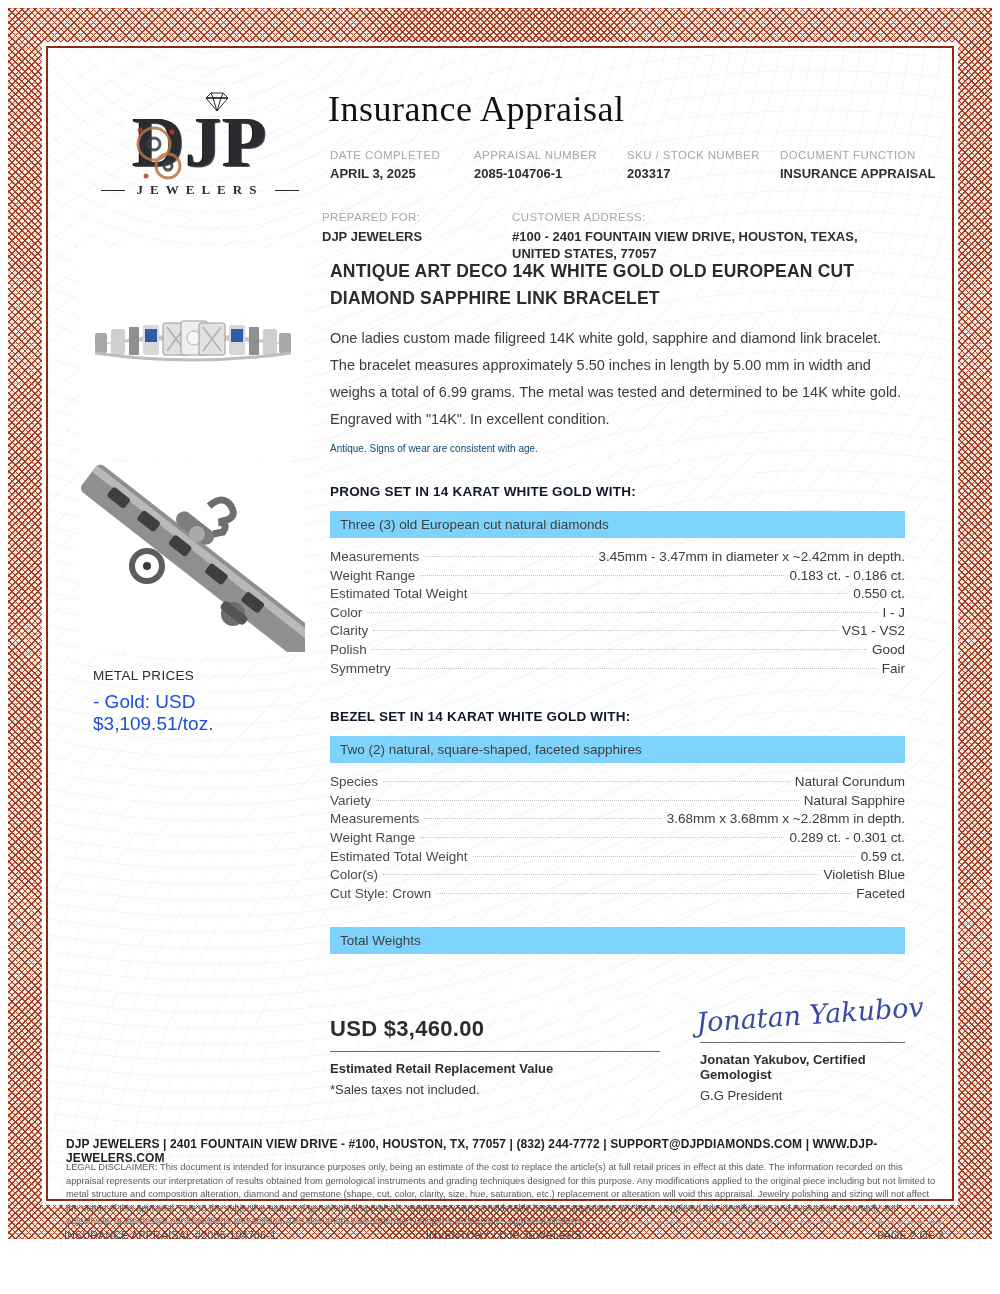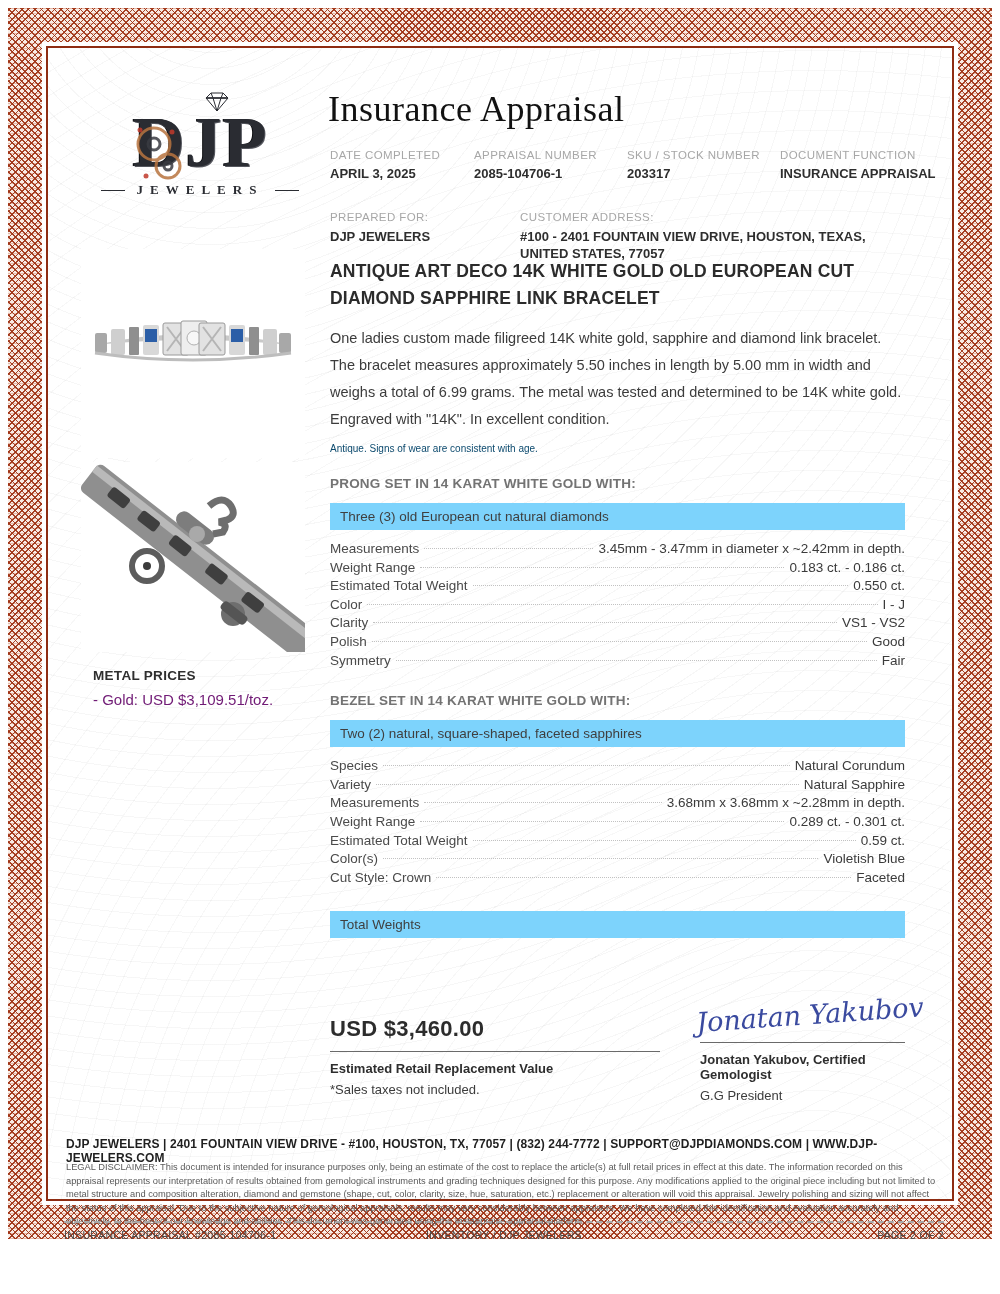--- a/index.html
+++ b/index.html
@@ -50,40 +50,40 @@
     position:absolute; left:328px; top:88px; z-index:3;
     font-family:"Liberation Serif", serif; font-size:36px; color:#111; letter-spacing:.5px;
   }
   .meta-grid { position:absolute; left:330px; top:149px; width:580px; display:flex; z-index:3; }
   .meta-cell { flex:0 0 auto; }
   .meta-cell:nth-child(1){ width:144px; } .meta-cell:nth-child(2){ width:153px; }
   .meta-cell:nth-child(3){ width:153px; } .meta-cell:nth-child(4){ width:130px; }
   .field-label { font-size:11.5px; color:#a7a7a7; letter-spacing:.4px; white-space:nowrap; }
   .field-value { font-size:13px; font-weight:bold; color:#2e2e2e; margin-top:5px; white-space:nowrap; }
 
-  .prepared { position:absolute; left:330px; top:211px; width:575px; display:flex; z-index:3; }
+  .prepared { position:absolute; left:322px; top:211px; width:575px; display:flex; z-index:3; }
   .prepared .col1 { width:190px; }
   .prepared .col2 { width:385px; }
   .prepared .field-value { white-space:normal; line-height:17px; }
 
   
   .photo { position:absolute; background:#fff; z-index:3; }
   .photo1 { left:81px; top:249px; width:224px; height:209px; }
   .photo2 { left:81px; top:462px; width:224px; height:190px; }
   .metal { position:absolute; left:93px; top:668px; width:212px; z-index:3; }
-  .metal-head { font-size:13.5px; font-weight:bold; color:#2e2e2e; letter-spacing:.3px; }
-  .metal-line { font-size:15px; color:#701a75; margin-top:8px; }
+  .metal-head { font-size:13.5px; font-weight:normal; color:#2e2e2e; letter-spacing:.3px; }
+  .metal-line { font-size:19px; color:#1d4ed8; margin-top:8px; }
 
   
   .rcol { position:absolute; left:330px; top:258px; width:575px; z-index:3; }
   .item-title { font-size:17.5px; font-weight:bold; color:#2b2b2b; line-height:27px; letter-spacing:.2px; }
   .item-desc { font-size:14.5px; color:#3c3c3c; line-height:27px; margin-top:13px; }
   .item-cond { font-size:10px; color:#0c4a6e; margin-top:10px; }
 
-  .sec-head { font-size:13.5px; font-weight:bold; color:#737373; letter-spacing:.2px; margin-top:22px; }
+  .sec-head { font-size:13.5px; font-weight:bold; color:#0f172a; letter-spacing:.2px; margin-top:30px; }
   .sec-bar {
     margin-top:12px; background:#7dd3fc; height:27px; line-height:27px;
     padding-left:10px; font-size:13.5px; color:#3f3f3f;
   }
   .specs { margin-top:11px; }
   .spec-row { display:flex; align-items:baseline; height:18.6px; font-size:13.5px; }
   .spec-label { color:#4a4a4a; white-space:nowrap; }
   .spec-dots { flex:1; border-bottom:1.5px dotted #c2c2c2; margin:0 5px; transform:translateY(-4px); }
   .spec-value { color:#3b3b3b; white-space:nowrap; }
 

